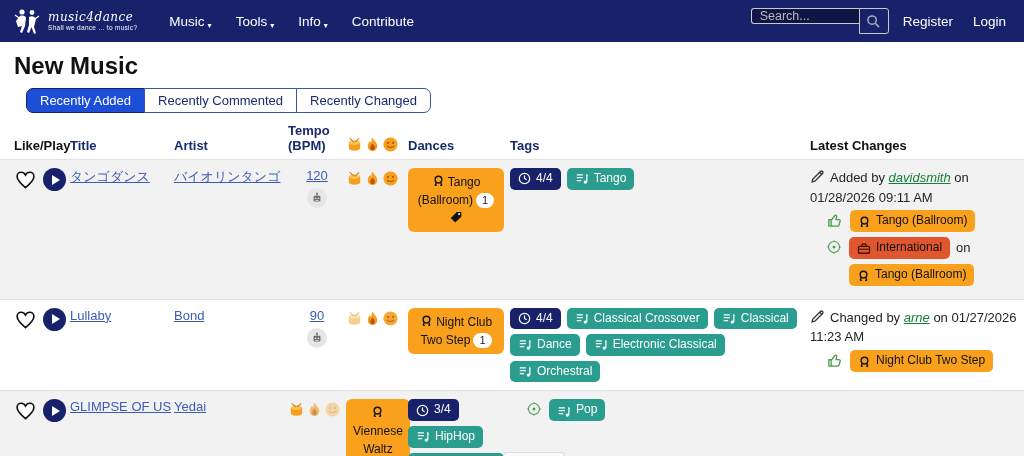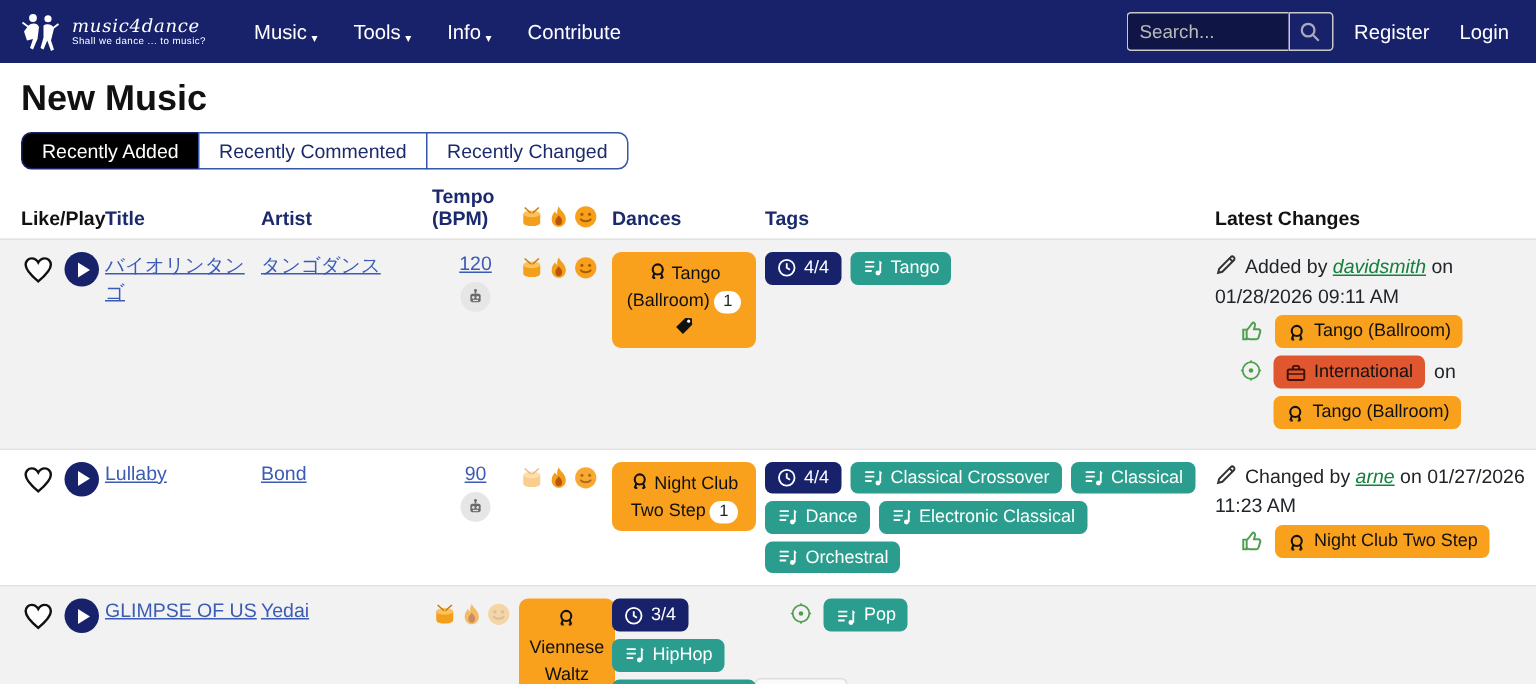--- a/index.html
+++ b/index.html
@@ -11,36 +11,36 @@
     padding:0 12px; color:#fff; }
   .brand { display:flex; align-items:center; gap:6px; cursor:pointer; }
   .brand-text .brand-name { font-family:"DejaVu Serif", serif; font-style:italic;
     font-size:12px; line-height:1; letter-spacing:.5px; }
   .brand-text .brand-tagline { font-size:6.5px; letter-spacing:.3px; margin-top:1px; }
   .nav-items { display:flex; align-items:center; margin-left:22px; gap:4px; }
   .nav-item { color:#fff; padding:6px 10px; font-size:13.5px; cursor:pointer; white-space:nowrap; }
   .caret { font-size:8px; vertical-align:2px; margin-left:3px; }
   .nav-right { margin-left:auto; display:flex; align-items:center; gap:8px; }
   .search-group { display:flex; }
-  .search-input { width:108px; height:26px; background:rgba(0,0,0,.35);
+  .search-input { width:108px; height:16px; background:rgba(0,0,0,.35);
     border:1px solid #c9c9c9; border-right:none; border-radius:3px 0 0 3px;
     color:#bef264; padding:0 8px; font-size:12.5px; outline:none; }
   .search-input::placeholder { color:#bbb; }
   .search-btn { width:30px; height:26px; background:transparent; border:1px solid #c9c9c9;
     border-radius:0 3px 3px 0; display:flex; align-items:center; justify-content:center; cursor:pointer; }
   .nav-link { color:#fff; font-size:13.5px; padding:4px 6px; cursor:pointer; white-space:nowrap; }
 
   
   .page-title { font-size:24px; font-weight:700; color:#111; margin:10px 0 8px 14px; }
   .tab-group { display:inline-flex; margin-left:14px; }
   .tab { border:1px solid #3657a7; background:#fff; color:#1a2a6c; font-size:13px;
     padding:4px 13px; cursor:pointer; margin-left:-1px; white-space:nowrap; }
   .tab:first-child { border-radius:7px 0 0 7px; margin-left:0; }
   .tab:last-child { border-radius:0 7px 7px 0; }
-  .tab.active { background:#000000; color:#fff; border-color:#17226b; }
+  .tab.active { background:#1d4ed8; color:#fff; border-color:#17226b;margin-left:12px; }
 
   
   .grid { display:grid; grid-template-columns:56px 104px 114px 58px 62px 102px 300px 214px;
     padding-left:14px; }
   .thead { align-items:end; padding-top:10px; padding-bottom:6px; font-weight:700; font-size:13px; }
   .th-dark { color:#111; }
   .th-blue { color:#1a2a6c; cursor:pointer; }
   .emoji-head { display:flex; gap:1px; }
   .trow { border-top:1px solid #e2e2e2; padding-top:8px; padding-bottom:8px; align-items:start; }
   .trow.striped { background:#f2f2f2; }
@@ -184,22 +184,22 @@
             <svg width="23" height="21" viewBox="0 0 24 22">
               <path d="M12 19.5 C5.4 14 3.2 10.6 3.2 7.9 C3.2 5.2 5.2 3.4 7.5 3.4 C9.2 3.4 10.9 4.3 12 6.3 C13.1 4.3 14.8 3.4 16.5 3.4 C18.8 3.4 20.8 5.2 20.8 7.9 C20.8 10.6 18.6 14 12 19.5 Z" fill="#fff" stroke="#111" stroke-width="1.7"></path>
             </svg>
           </span></button>
     <button class="play-btn">
       <span class="play-circle">
             <span class="play-tri"></span>
           </span>
     </button>
   </div>
+  <div><a class="cell-link">タンゴダンス</a></div>
   <div><a class="cell-link">バイオリンタンゴ</a></div>
-  <div><a class="cell-link">タンゴダンス</a></div>
   <div class="tempo-cell">
     <a class="cell-link">120</a><br>
     <span class="robot-badge">
           <span class="icn">
             <svg width="12" height="12" viewBox="0 0 14 14">
               <rect x="3" y="4.5" width="8" height="6.5" rx="1.4" fill="#6b6b6b"></rect>
               <path d="M7 4.5 V2.2" stroke="#6b6b6b" stroke-width="1.3"></path>
               <circle cx="7" cy="1.8" r="1.1" fill="#6b6b6b"></circle>
               <circle cx="5.3" cy="7.3" r="1" fill="#e6e6e6"></circle>
               <circle cx="8.7" cy="7.3" r="1" fill="#e6e6e6"></circle>

